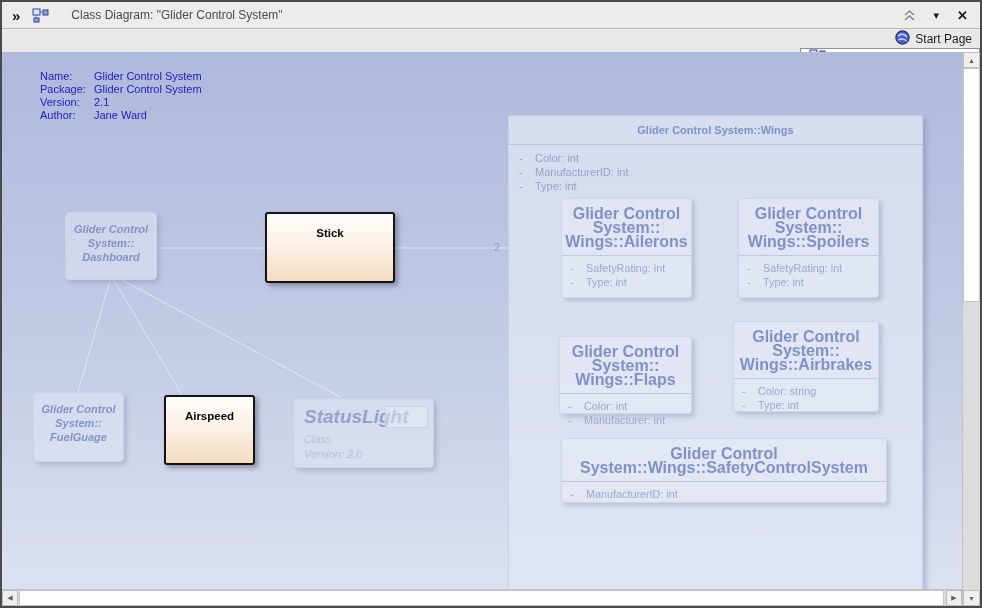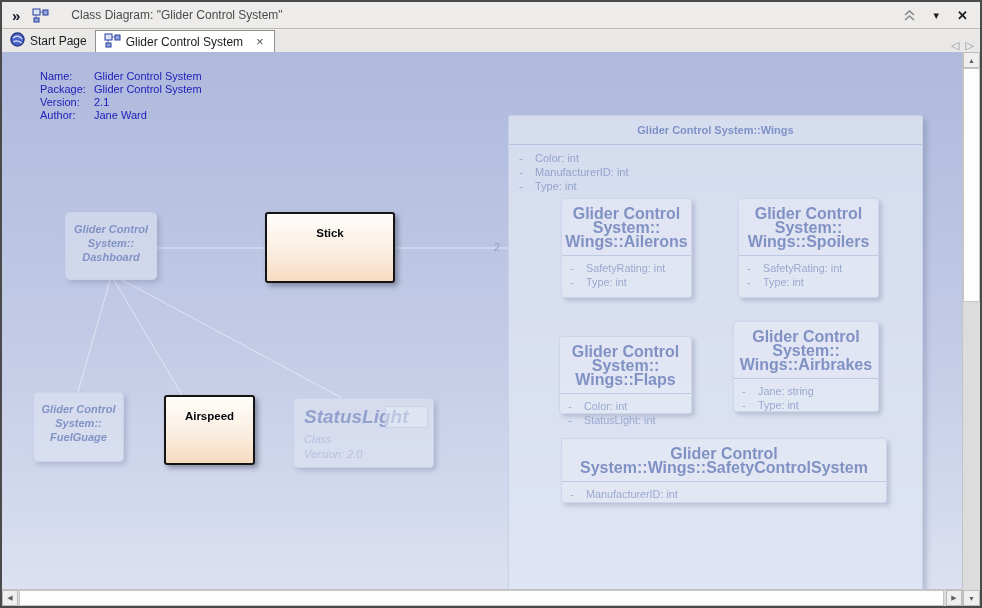--- a/index.html
+++ b/index.html
@@ -10,21 +10,21 @@
   .titlebar{position:absolute;left:0;top:0;width:978px;height:27px;background:#edecea;border-bottom:1px solid #bcb9b4;display:flex;align-items:center;}
   .tb-chevrons{font-size:15px;font-weight:bold;color:#14142a;margin-left:10px;letter-spacing:-2px;}
   .tb-dgicon{margin-left:14px;display:inline-flex;}
   .tb-title{margin-left:22px;font-size:12px;color:#4b4b4b;}
   .tb-right{margin-left:auto;display:flex;align-items:center;gap:18px;margin-right:12px;}
   .tb-collapse svg{display:block;}
   .tb-caret{font-size:11px;color:#1c1c1c;}
   .tb-close{font-size:13px;font-weight:bold;color:#1c1c1c;}
 
   
-  .tabbar{position:absolute;left:0;top:28px;width:978px;height:22px;background:#e9e8e6;display:flex;align-items:flex-end;}
+  .tabbar{position:absolute;left:0;top:28px;width:978px;height:22px;background:#e9e8e6;display:flex;align-items:flex-end;flex-direction:column;}
   .tab{display:flex;align-items:center;gap:5px;height:22px;padding:0 8px;font-size:12px;color:#1c1c1c;}
   .tab.active{background:#ffffff;border:1px solid #8f8f8f;border-bottom:none;height:22px;padding-right:10px;}
   .tab-close{color:#555;font-size:13px;margin-left:8px;}
   .tab-nav{margin-left:auto;display:flex;gap:6px;margin-right:6px;align-items:center;color:#8a8f99;font-size:11px;}
 
   
   .canvas{position:absolute;left:0;top:50px;width:960px;height:537px;background:linear-gradient(180deg,#aeb9dc 0%,#c3cbe6 55%,#dce1f1 100%);overflow:hidden;}
   .connectors{position:absolute;left:0;top:0;}
 
   .note{position:absolute;left:38px;top:18px;font-size:11px;color:#2121bb;line-height:13px;}
@@ -259,35 +259,35 @@
           <div>Wings::Flaps</div>
         </div>
         <div class="nsep"></div>
         <div class="nattrs">
           <div class="attr-row">
               <span class="dash">-</span>
               <span>Color: int</span>
             </div>
           <div class="attr-row">
               <span class="dash">-</span>
-              <span>StatusLight: int</span>
+              <span>Manufacturer: int</span>
             </div>
         </div>
       </div>
 
       <div class="nested box-airbrakes">
         <div class="ntitle">
           <div>Glider Control System::</div>
           <div>Wings::Airbrakes</div>
         </div>
         <div class="nsep"></div>
         <div class="nattrs">
           <div class="attr-row">
               <span class="dash">-</span>
-              <span>Jane: string</span>
+              <span>Color: string</span>
             </div>
           <div class="attr-row">
               <span class="dash">-</span>
               <span>Type: int</span>
             </div>
         </div>
       </div>
 
       <div class="nested box-safety">
         <div class="ntitle">

